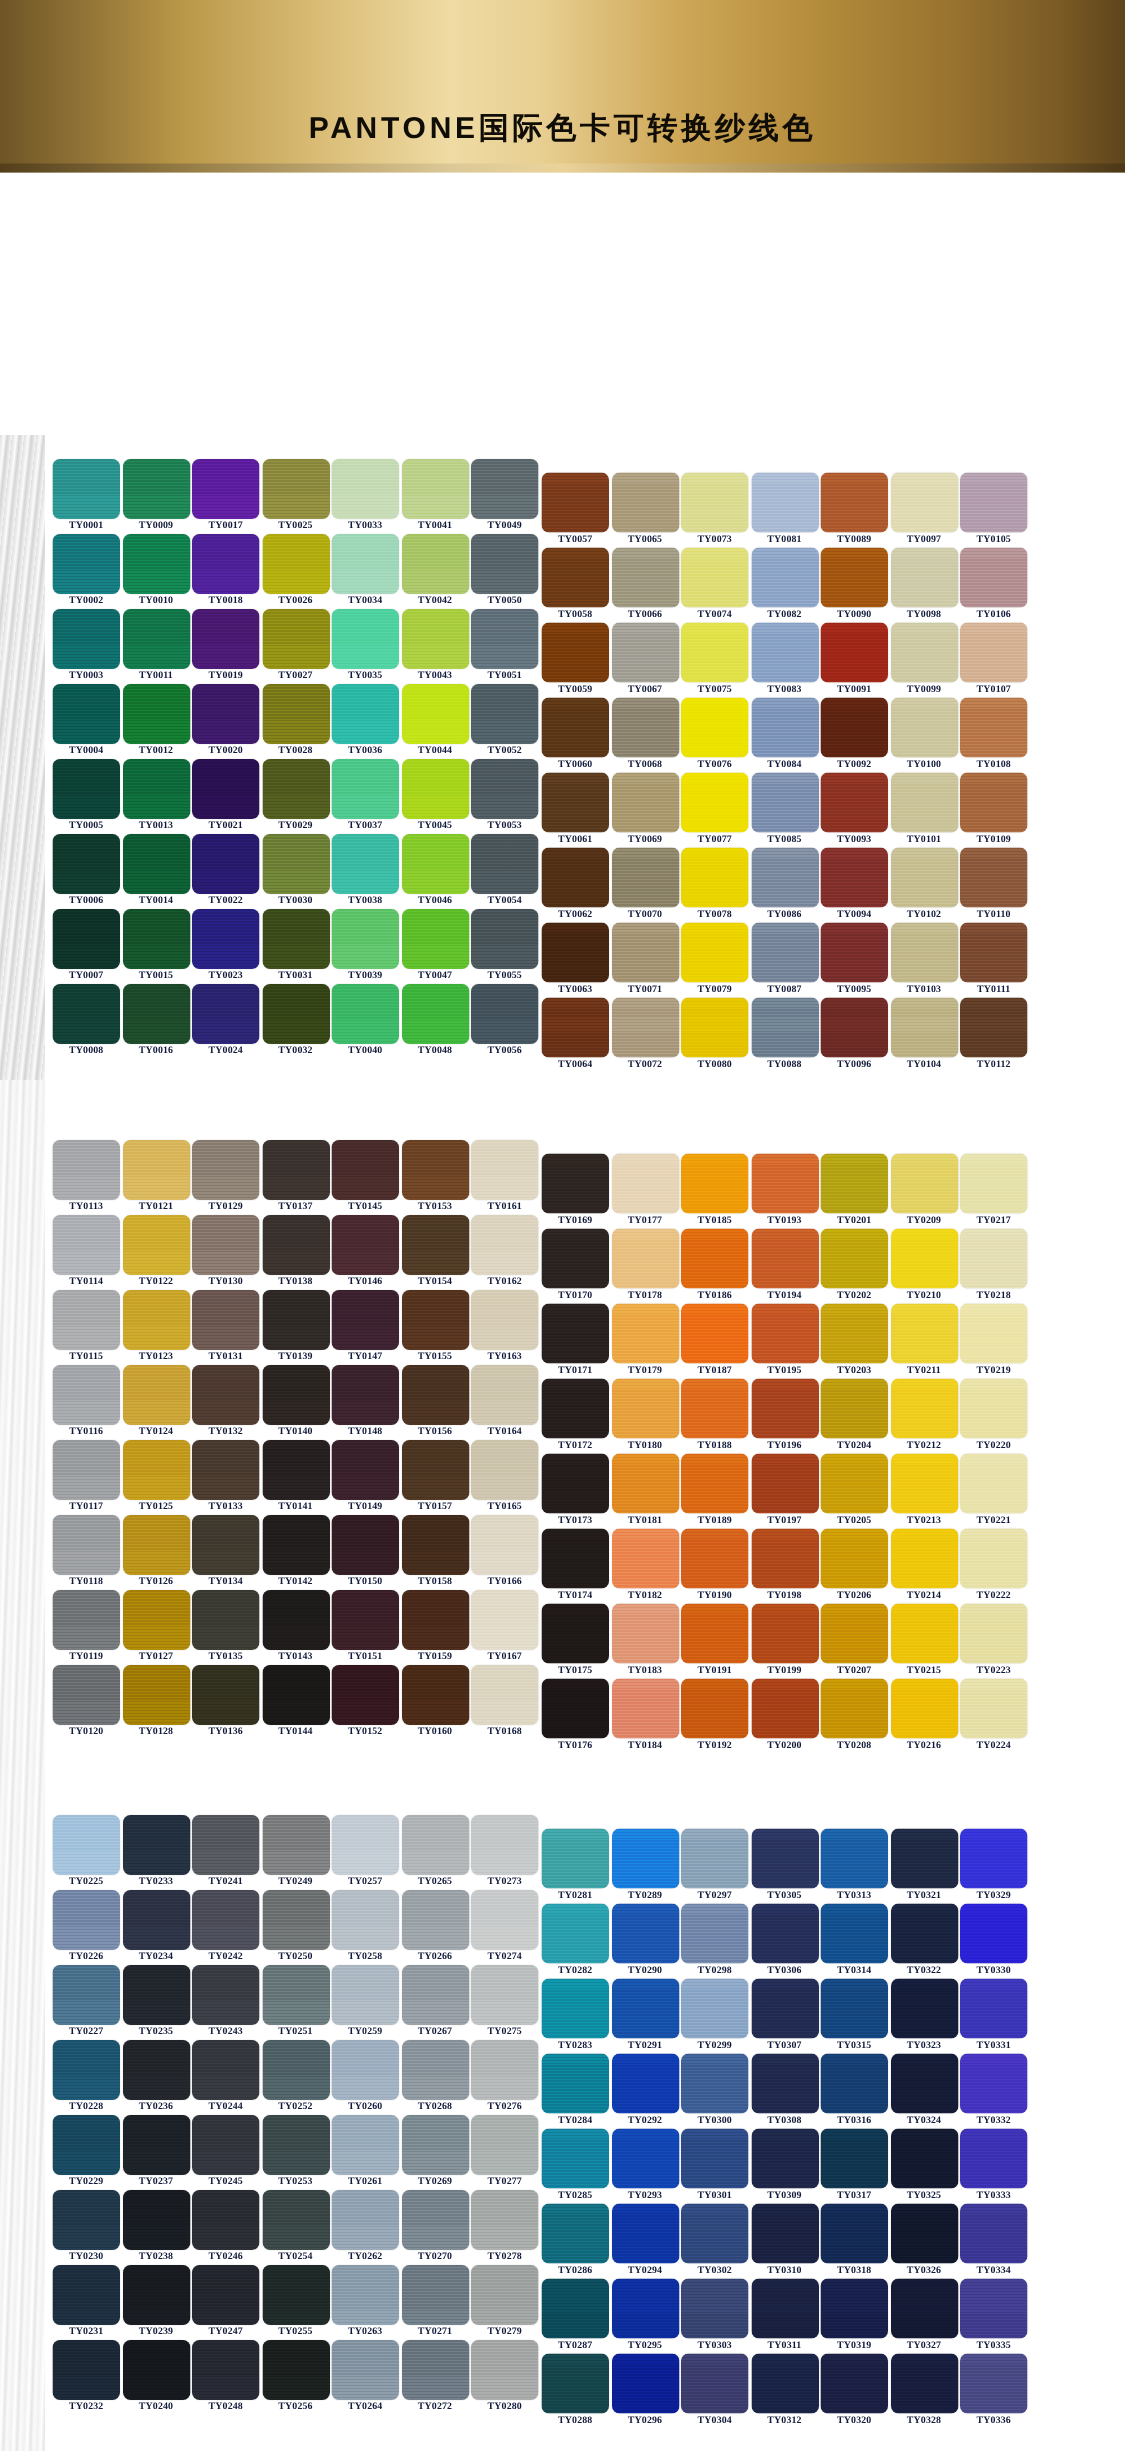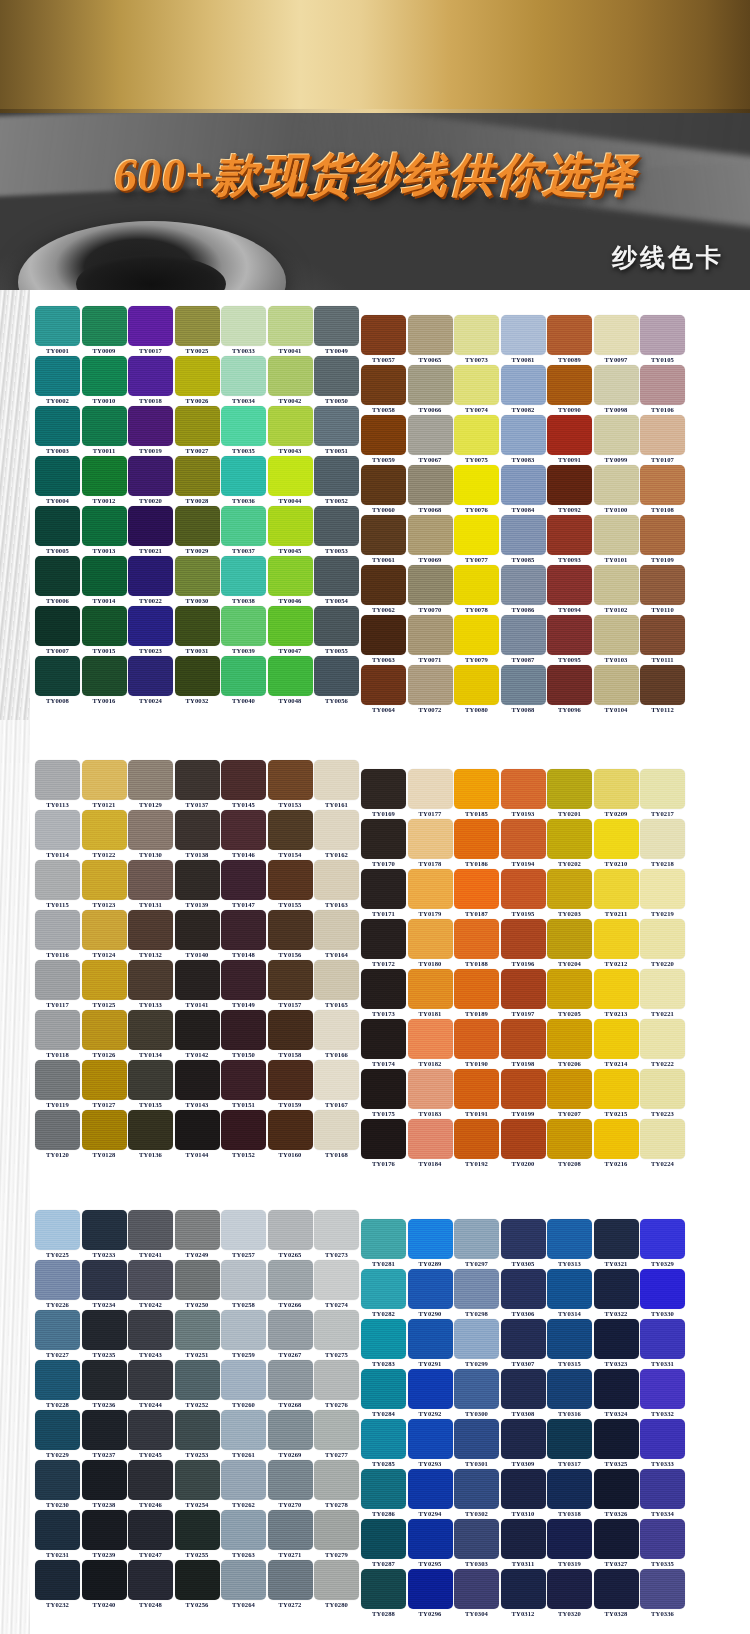--- a/index.html
+++ b/index.html
@@ -63,27 +63,21 @@
       background-blend-mode:overlay;}
   .lbl{width:45px;text-align:center;font-size:6.6px;font-weight:bold;color:#121a3a;
        line-height:10px;letter-spacing:.1px;white-space:nowrap;
        font-family:"Liberation Serif","DejaVu Serif",serif;}
 </style>
 </head>
 <body>
 
 <div class="banner">
   <div class="band-gold"></div>
-  <div class="photo">
-    <div class="sweep1"></div>
-    <div class="sweep2"></div>
-    <div class="donut"></div>
-    <div class="hero">600+款现货纱线供你选择</div>
-    <div class="hero-tag">纱线色卡</div>
-  </div>
+  <div class="hdr-sub">PANTONE国际色卡可转换纱线色</div>
 </div>
 
 <div class="sheet">
   <div class="edge-texture"></div>
   <div id="sections-root">
       <div class="section" style="top: 16px;">
         <div class="half left">
           <div class="col" style="left: 0px;">
             <div class="cell" style="top: 0px;">
               <div class="sw" title="TY0001" style="background-color: rgb(43, 148, 144);"></div>

